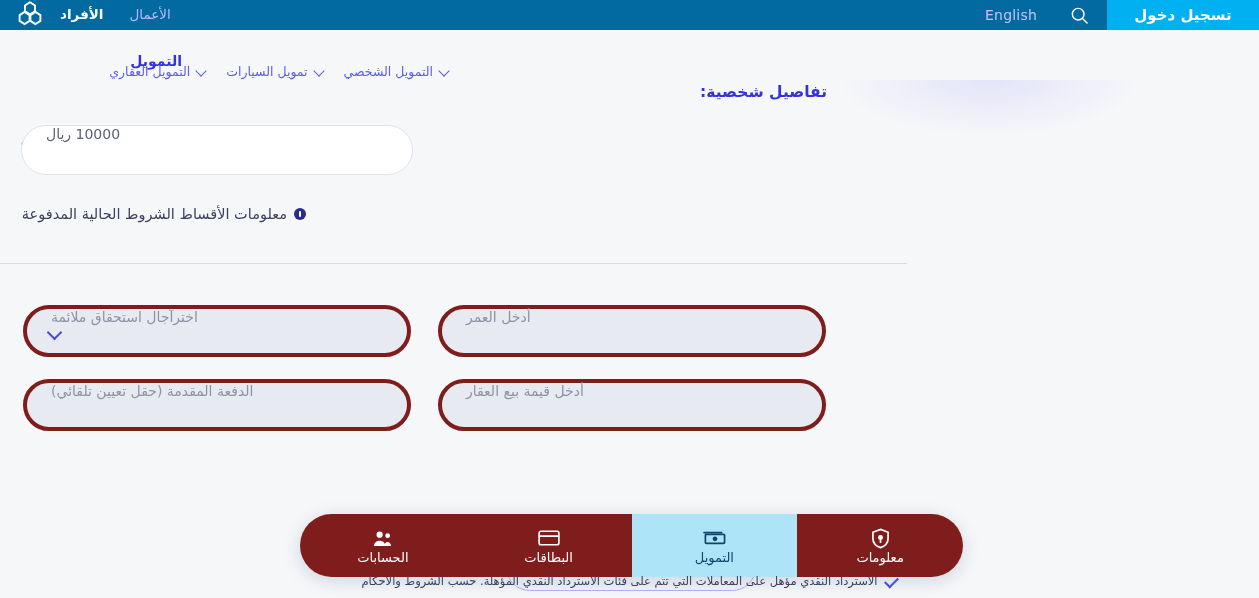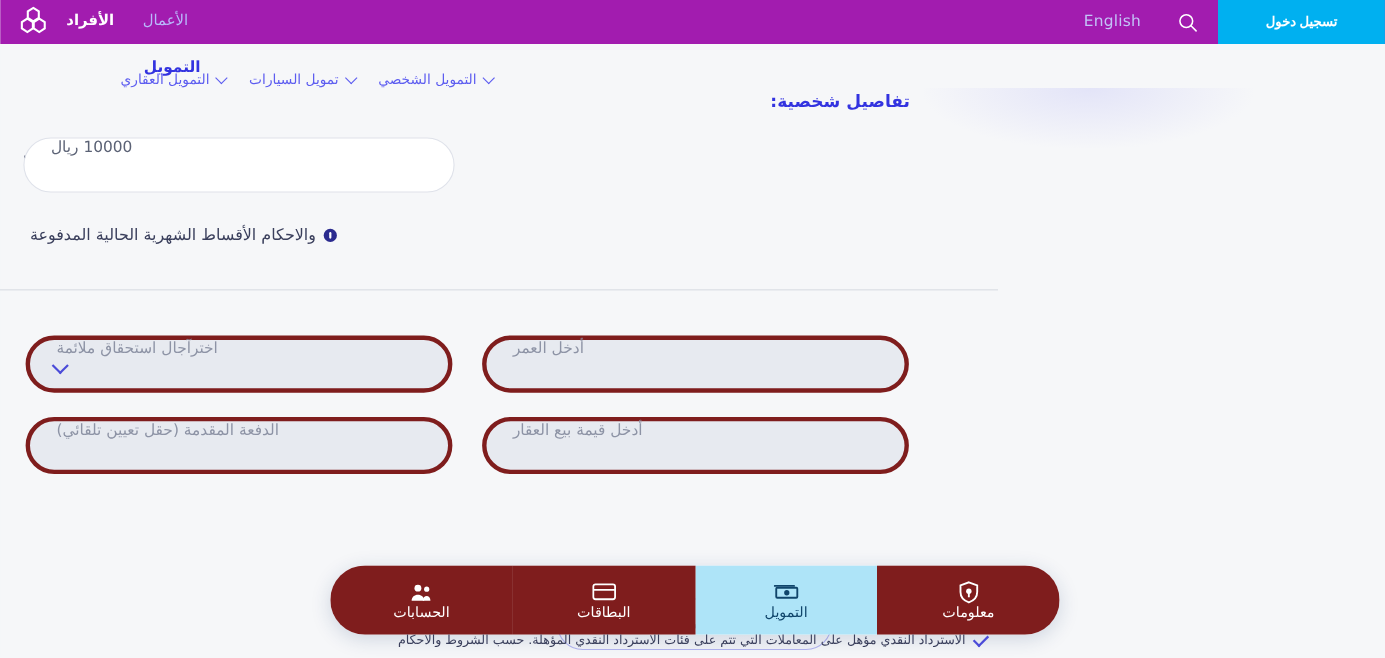--- a/index.html
+++ b/index.html
@@ -6,22 +6,22 @@
   html, body {
     width: 1259px; height: 598px;
     font-family: "DejaVu Sans", "Liberation Sans", sans-serif;
     background: #f6f7f9;
     overflow: hidden;
   }
   .page { position: relative; width: 1259px; height: 598px; background: #f6f7f9; }
 
   
   .topbar {
-    position: absolute; top: 0; left: 0; width: 1259px; height: 40px;
-    background: #a21caf;
+    position: absolute; top: 0; left: 0; width: 1259px; height: 30px;
+    background: #0369a1;
     display: flex; flex-direction: row-reverse; align-items: stretch;
   }
   .brand-logo {
     width: 60px; display: flex; align-items: center; justify-content: center;
   }
   .nav-main {
     display: flex; flex-direction: row-reverse; align-items: center; gap: 26px;
     padding-right: 6px;
   }
   .nav-main .nav-link {
@@ -37,21 +37,21 @@
     width: 56px; display: flex; align-items: center; justify-content: center;
     background: transparent;
   }
   .lang-btn {
     display: flex; align-items: center; justify-content: center;
     padding: 0 14px; font-size: 14px; color: #c3c3f7; letter-spacing: .2px;
   }
   .login-btn {
     width: 152px; background: #00b0f0; color: #ffffff;
     display: flex; align-items: center; justify-content: center;
-    font-size: 12px; font-weight: bold; font-family: Liberation Serif, serif;
+    font-size: 15px; font-weight: bold;
   }
 
   
   .subnav {
     position: absolute; top: 40px; left: 0; width: 1259px; height: 43px;
     background: #f6f7f9;
     display: flex; flex-direction: row-reverse; align-items: center;
   }
   .subnav-title {
     font-size: 14px; color: #3333e0; font-weight: bold;
@@ -223,21 +223,21 @@
 
     <div class="row-label" style="right:836px; top:49px;">
       <span>أدخل معلومات راتبك الشهري</span>
       <span class="info-dot"></span>
     </div>
     <div class="pill white" style="right:639px; top:42px; width:392px; height:50px;">
       <span>10000 ريال</span>
     </div>
 
     <div class="row-label" style="right:746px; top:123px;">
-      <span>والاحكام الأقساط الشهرية الحالية المدفوعة</span>
+      <span>معلومات الأقساط الشروط الحالية المدفوعة</span>
       <span class="info-dot"></span>
     </div>
 
     <div class="divider"></div>
 
     <div class="pill grey" style="right:226px; top:222px; width:388px; height:52px;">
       <span>أدخل العمر</span>
     </div>
 
     <div class="pill grey" style="right:641px; top:222px; width:388px; height:52px;">

